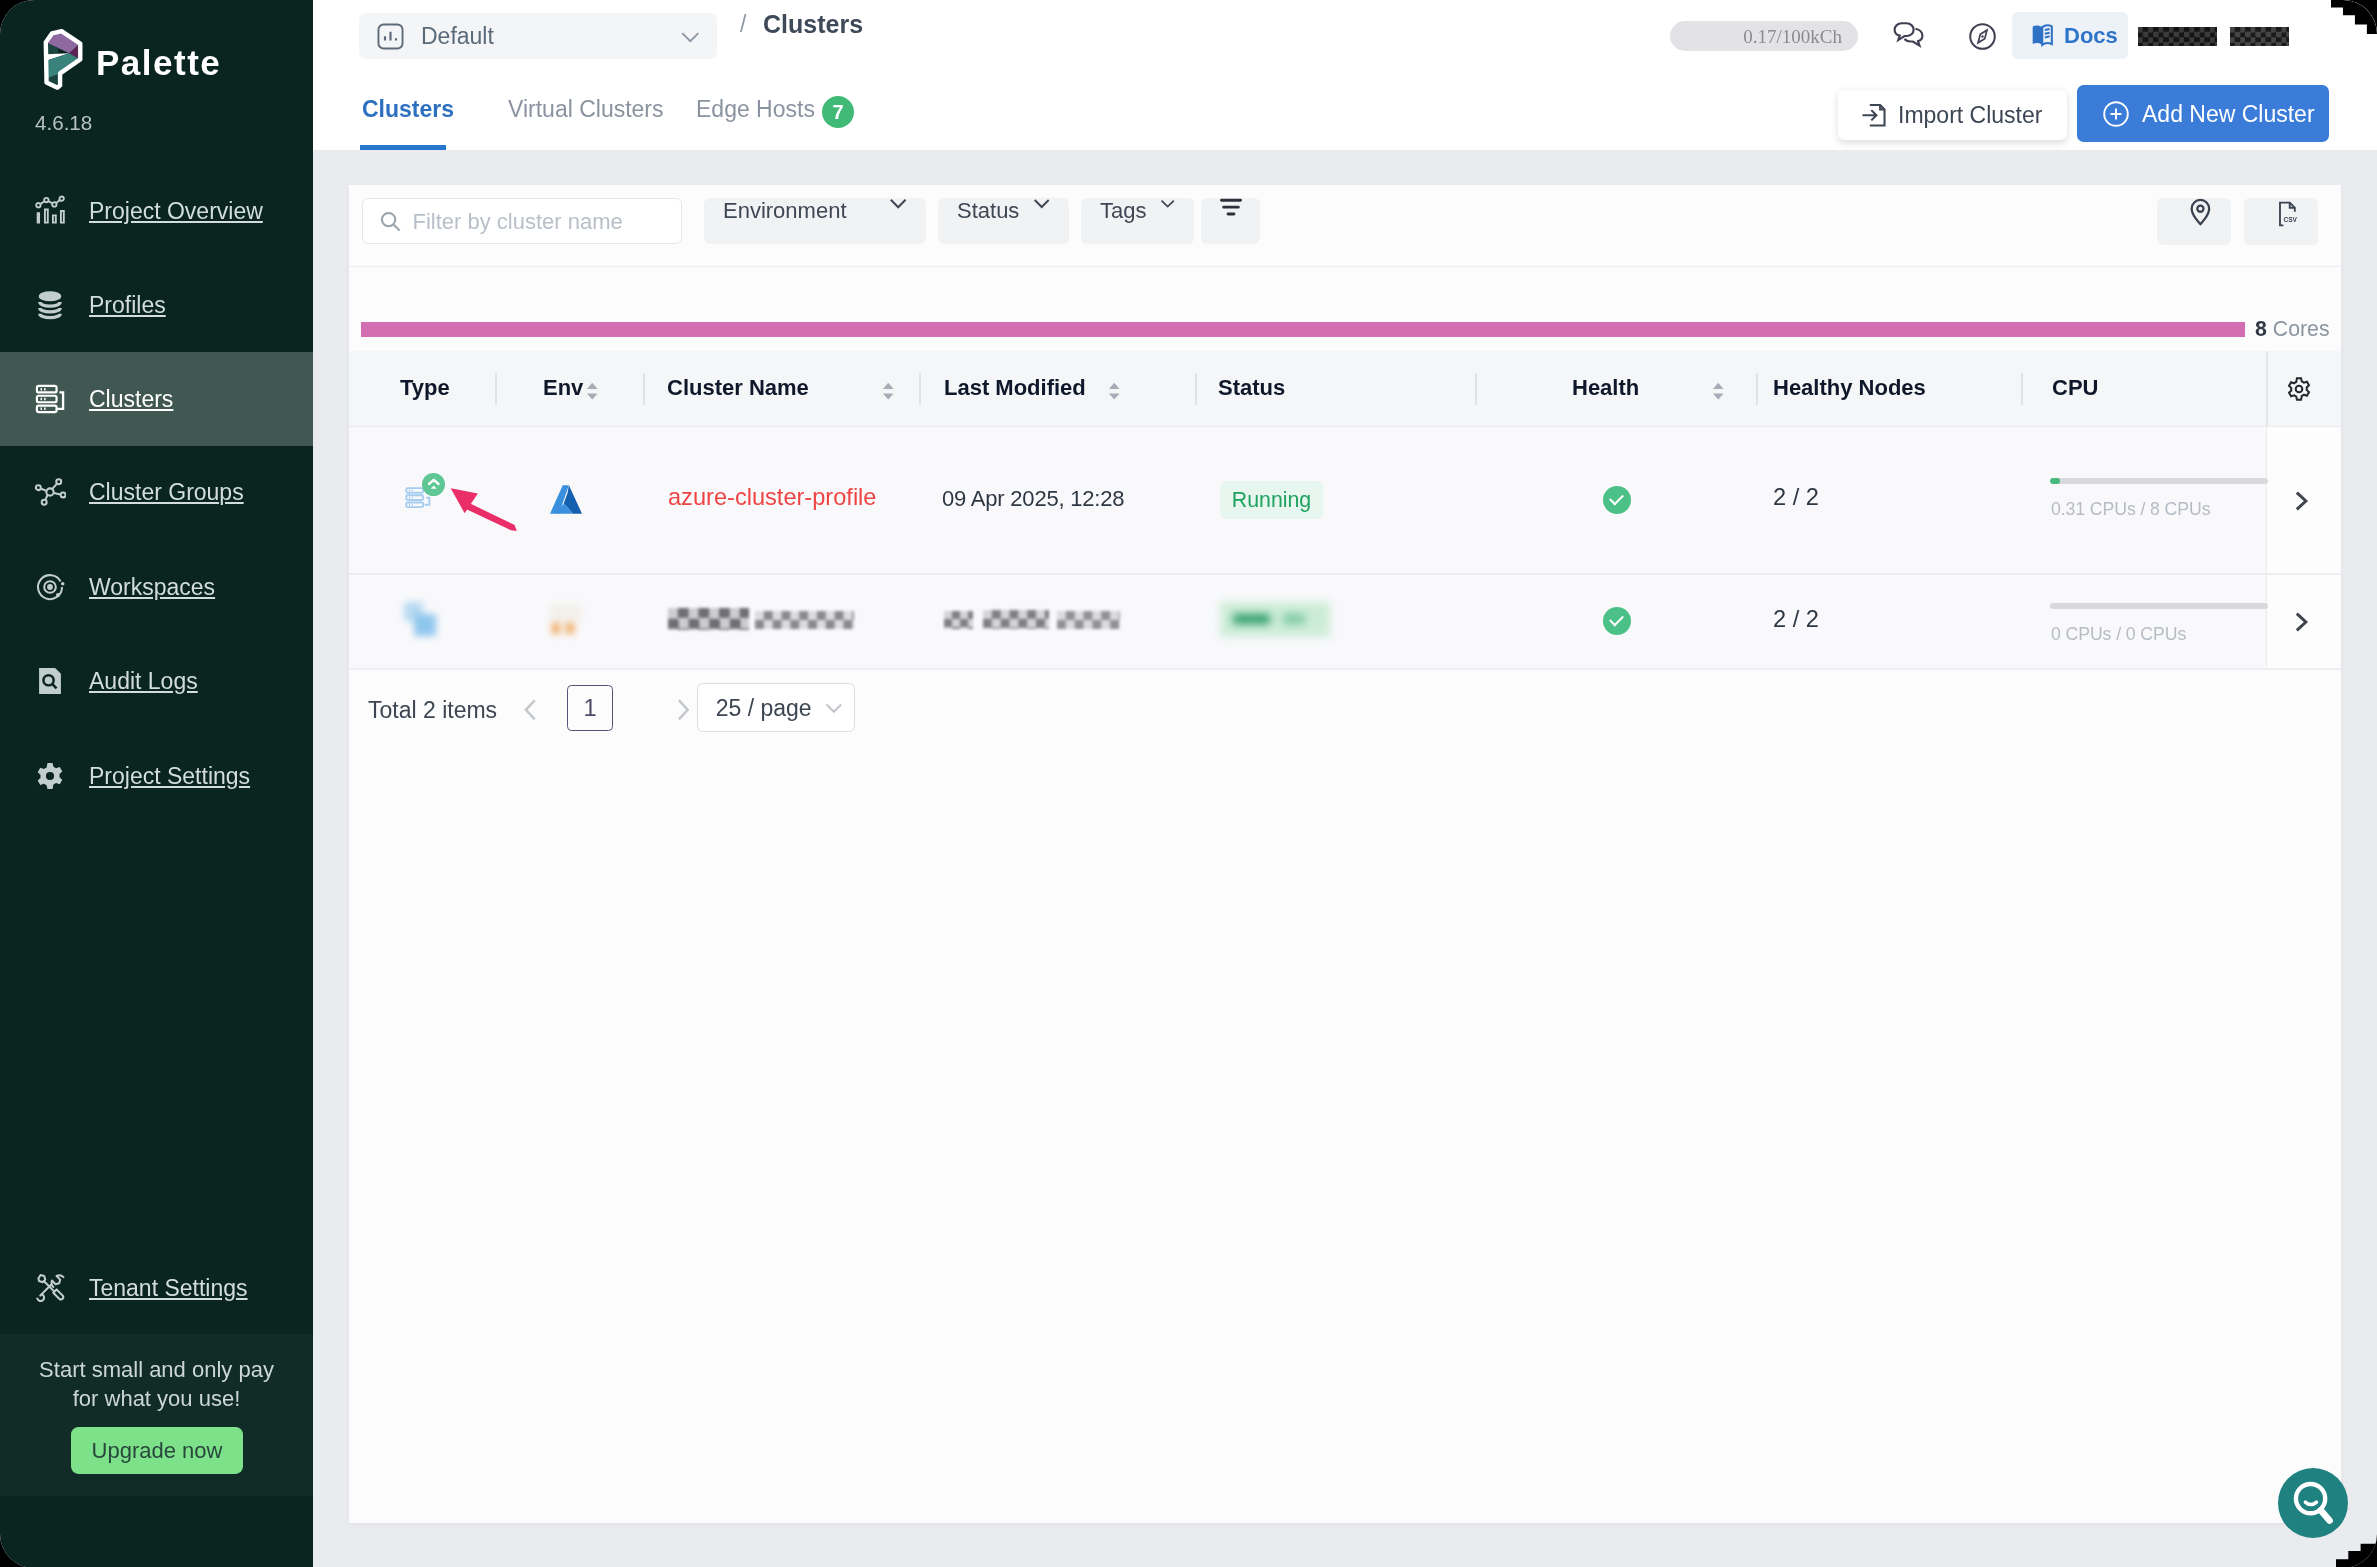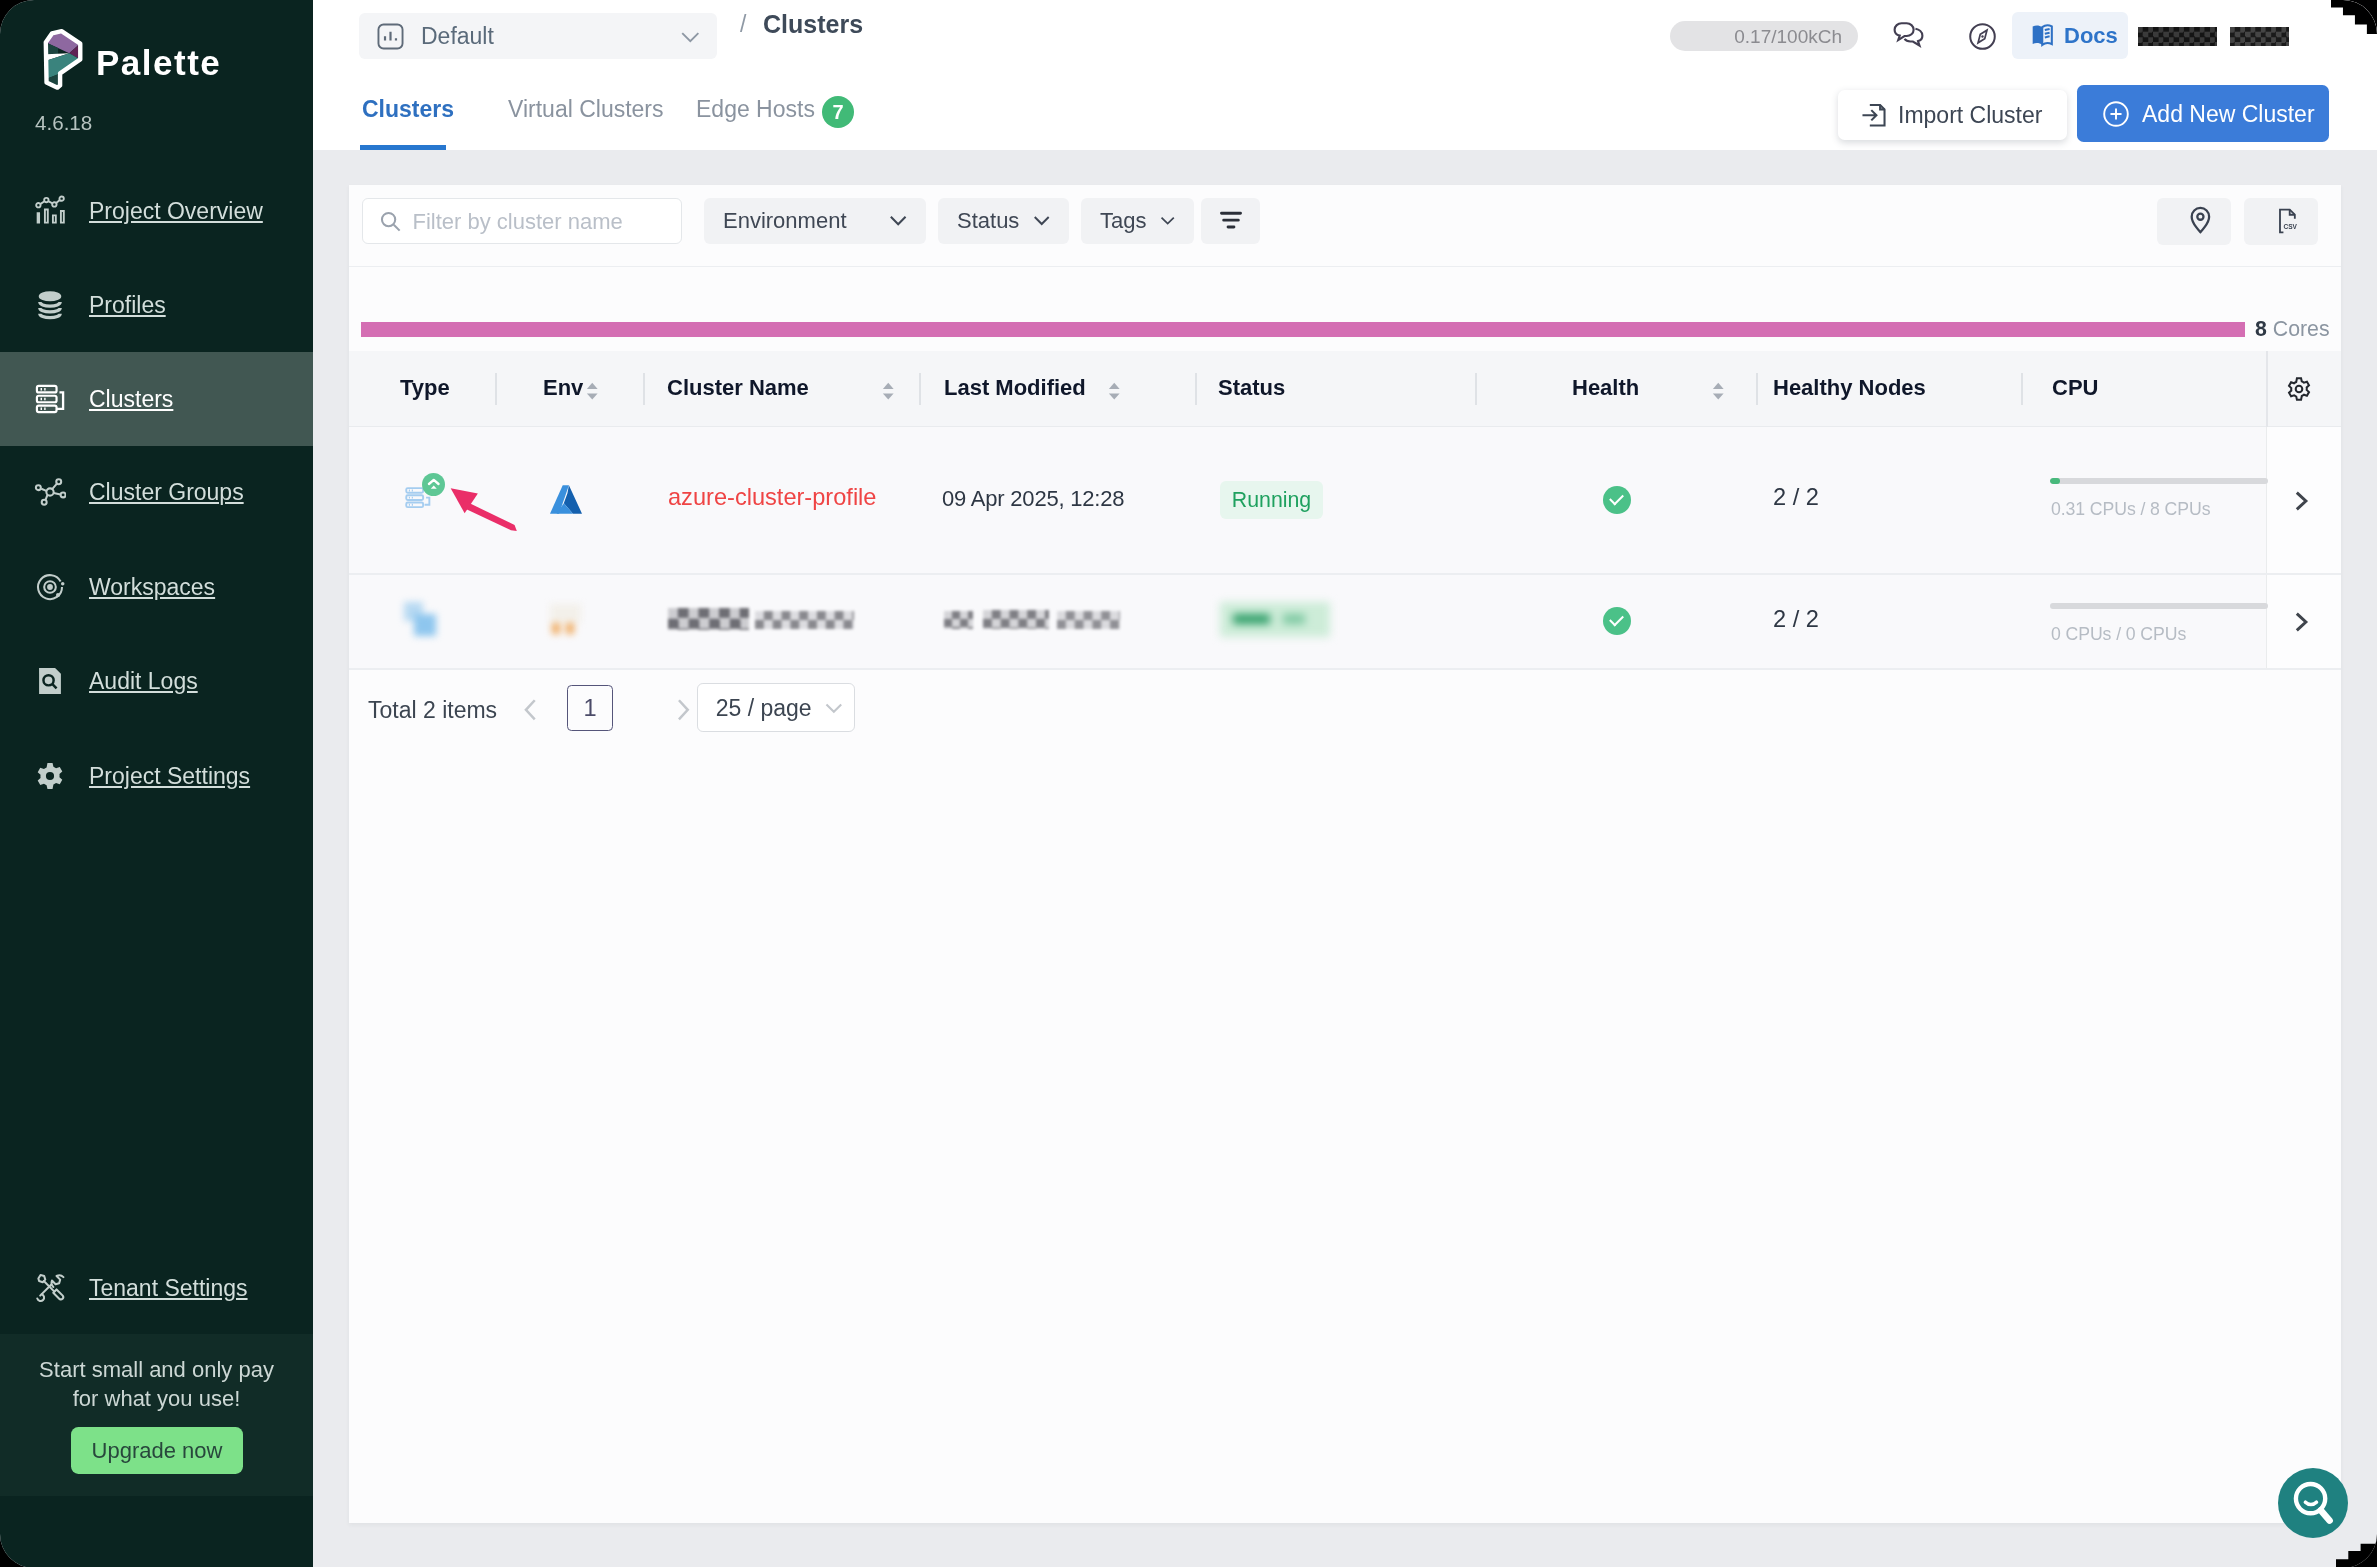--- a/index.html
+++ b/index.html
@@ -13,21 +13,21 @@
 
   
   .sidebar { position:absolute; left:0; top:0; width:313px; height:1568px; background:#0a2420; }
   .navitem { position:absolute; left:0; width:313px; height:94px; color:#d3dedb; font-size:23px; display:flex; align-items:center; }
   .navitem .nicon { position:absolute; left:34px; width:32px; height:32px; }
   .navitem .ntext { position:absolute; left:89px; white-space:nowrap;text-decoration:underline; }
   .navsel { background:#415752; color:#ffffff; }
 
   
   .card { position:absolute; left:349px; top:185px; width:1992px; height:1338px; background:#fcfcfd; box-shadow:0 1.5px 4.4px rgba(40,50,60,.05); }
-  .fbtn { position:absolute; top:12.5px; height:46px; background:#f1f2f4; border-radius:5.9px; display:flex; align-items:center; justify-content:space-between; padding:0 19px; font-size:22px; color:#3f4754; }
+  .fbtn { position:absolute; top:12.5px; height:46px; background:#f1f2f4; border-radius:5.9px; display:flex; justify-content:space-between; padding:0 19px; font-size:22px; color:#3f4754; }
   .fbtn svg { margin-left:13.2px; }
   .th { position:absolute; top:0; height:74px; display:flex; align-items:center; font-size:22px; font-weight:600; color:#0f172a; }
   .sort { width:12.5px; height:18.4px; }
   .vsep { position:absolute; top:22px; width:1.5px; height:32px; background:#dfe2e6; }
   .hcheck { position:absolute; width:28px; height:28px; border-radius:50%; background:#4bc188; }
   .hcheck::after { content:""; position:absolute; left:7.4px; top:8px; width:11px; height:5.9px; border-left:2.9px solid #fff; border-bottom:2.9px solid #fff; transform:rotate(-45deg); }
 </style>
 </head>
 <body>
 <div class="page">
@@ -39,21 +39,21 @@
         <path d="M11 24 L11 18 M18.5 24 L18.5 12 M26 24 L26 21" stroke-width="3"></path>
       </svg>
       <div class="abs" style="left:62px;top:10.3px;font-size:23px;color:#5a6a7a;">Default</div>
       <svg class="abs" style="left:321px;top:17.7px;" width="20.6" height="13.2" viewBox="0 0 28 18" fill="none" stroke="#8e98a4" stroke-width="2.6">
         <path d="M3 3 L14 14 L25 3"></path>
       </svg>
     </div>
     <div class="abs" style="left:427px;top:11px;font-size:23px;color:#8f99a5;">/</div>
     <div class="abs" style="left:450px;top:9.6px;font-size:25px;font-weight:700;color:#3e4a59;">Clusters</div>
 
-    <div class="abs" style="left:1357px;top:21.3px;width:188px;height:30px;background:#e3e3e5;border-radius:15.5px;">
+    <div class="abs" style="left:1357px;top:21.3px;width:188px;height:30px;background:#e3e3e5;border-radius:15.5px;font-family:Liberation Serif, serif;">
       <div class="abs" style="right:16px;top:5.2px;font-size:19px;color:#8b8b90;">0.17/100kCh</div>
     </div>
 
     <svg class="abs" style="left:1579px;top:21.3px;" width="33" height="30" viewBox="0 0 45 41" fill="none" stroke="#433f52" stroke-width="2.9">
       <path d="M3.5 12 C3.5 7 8 3 13 3 L20 3 C25 3 29.5 7 29.5 12 C29.5 17 25 20.5 20 20.5 L17 20.5 L8.5 26 L10.5 20 C6 19 3.5 16 3.5 12 Z"></path>
       <path d="M32 10.5 C37 11.5 41.5 15 41.5 20 C41.5 24 39 26.5 35.5 27.5 L37.5 33.5 L28.5 28 L25 28 C21.5 28 18.5 26.5 17 24.5"></path>
     </svg>
 
     <svg class="abs" style="left:1655px;top:22px;" width="29" height="29" viewBox="0 0 39 39" fill="none" stroke="#433f52" stroke-width="2.7">
       <circle cx="19.5" cy="19.5" r="16.5"></circle>

